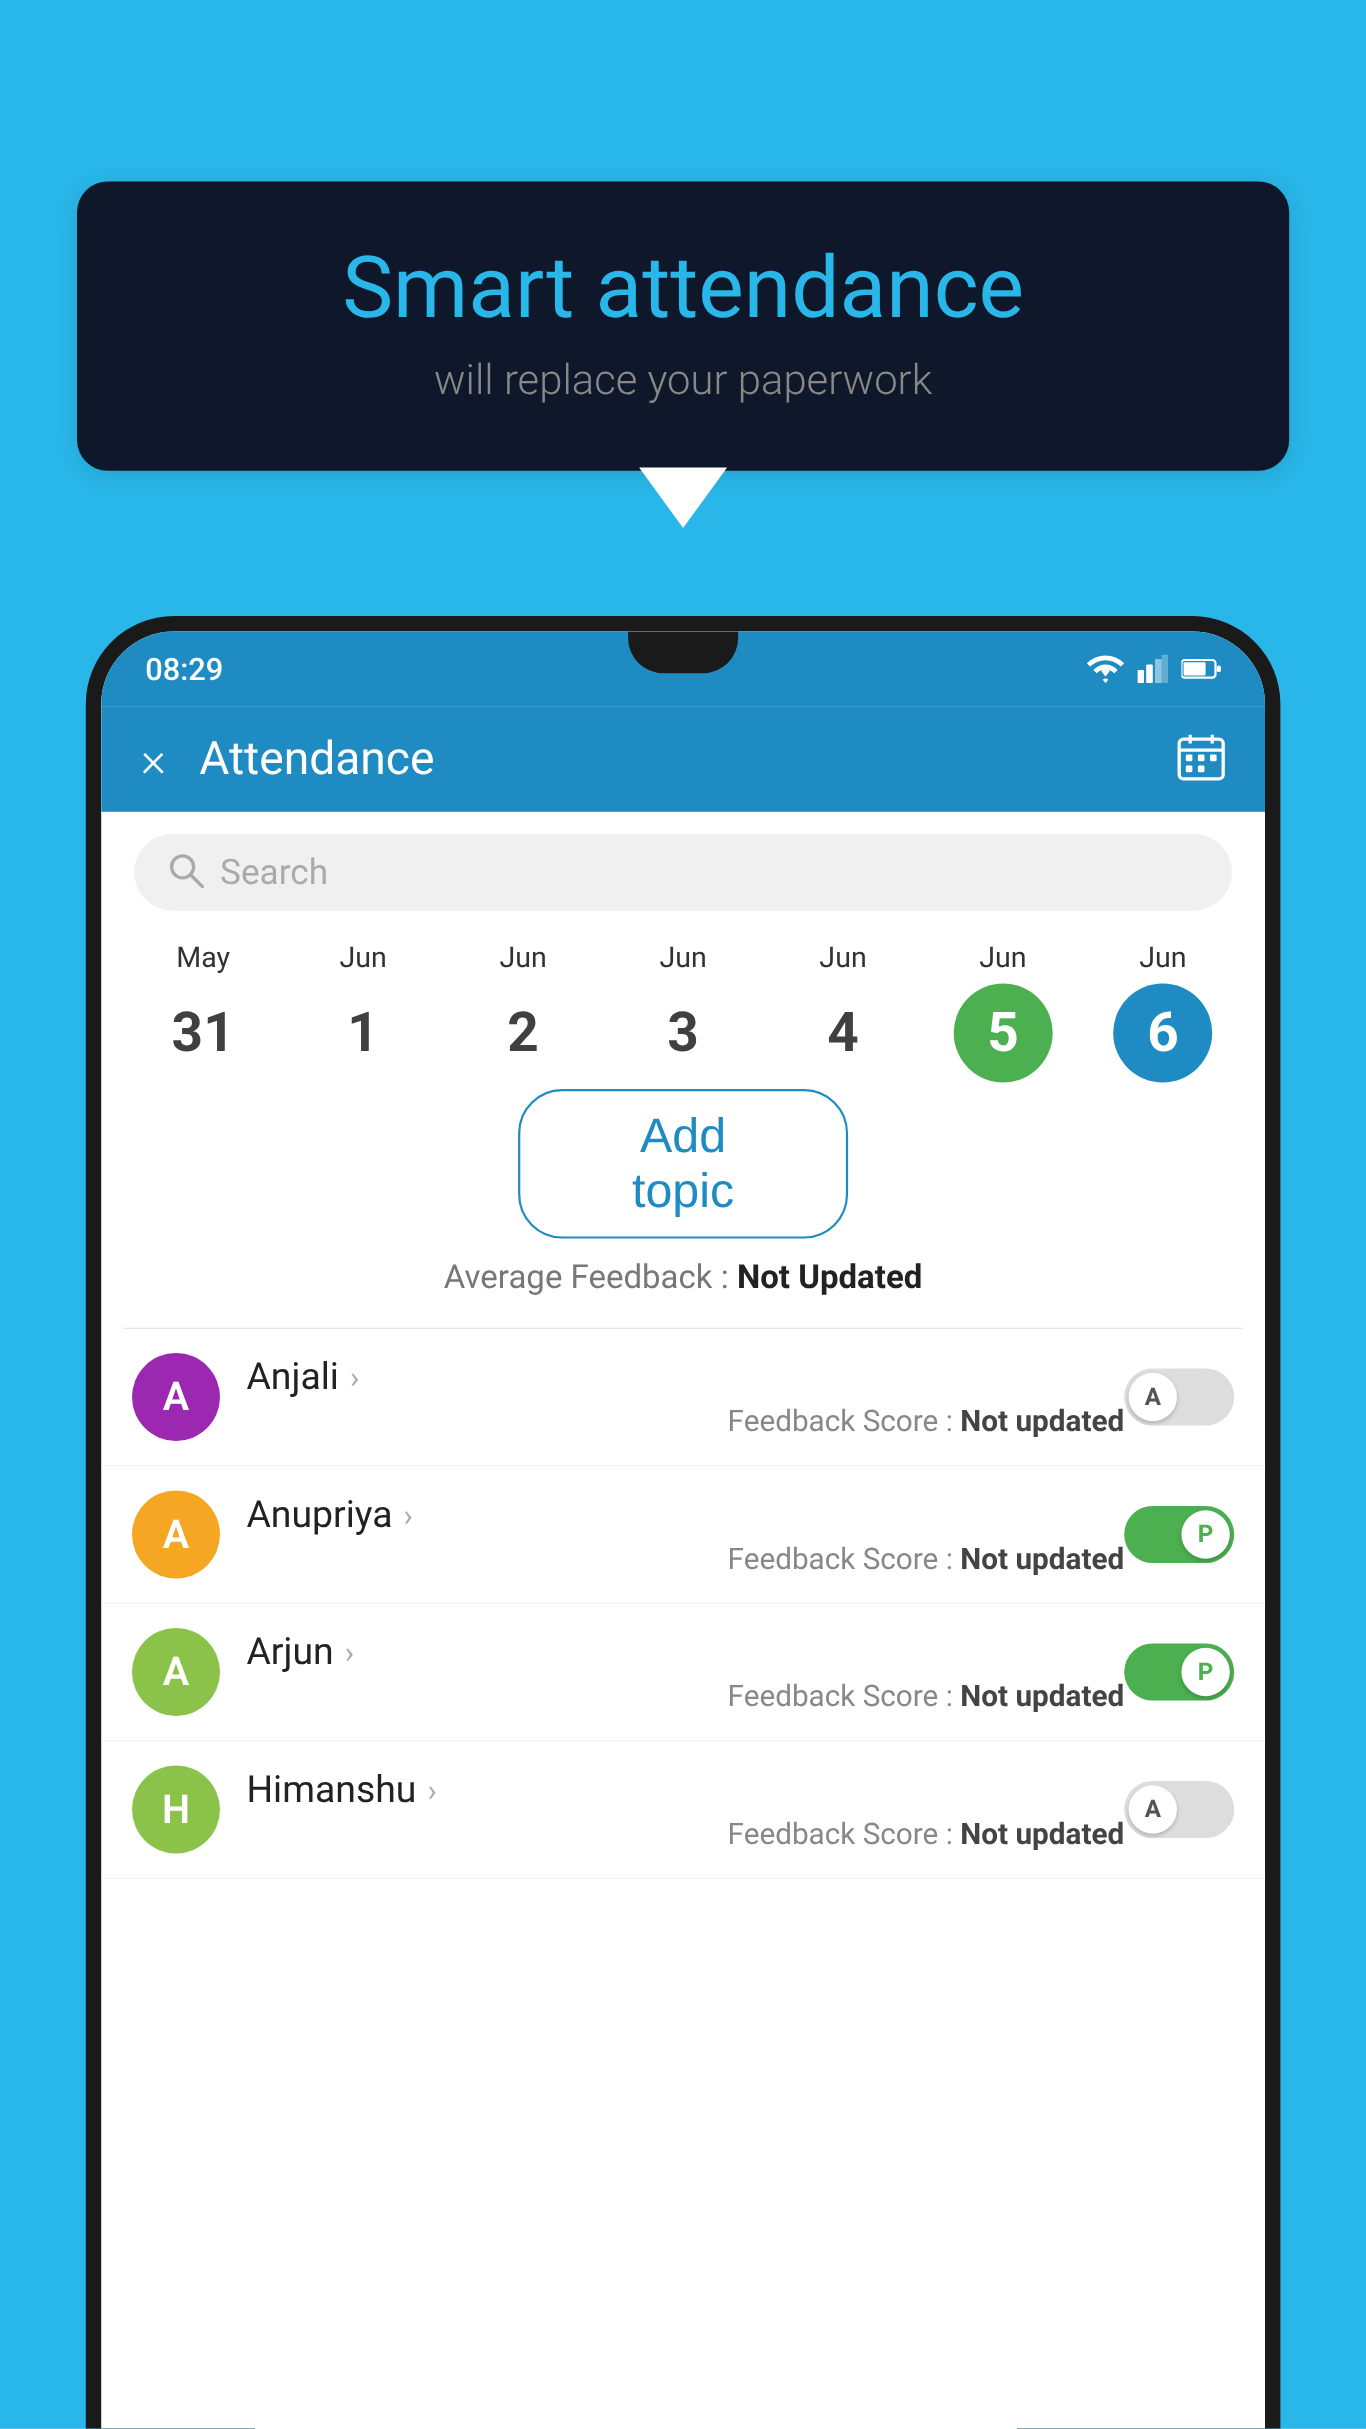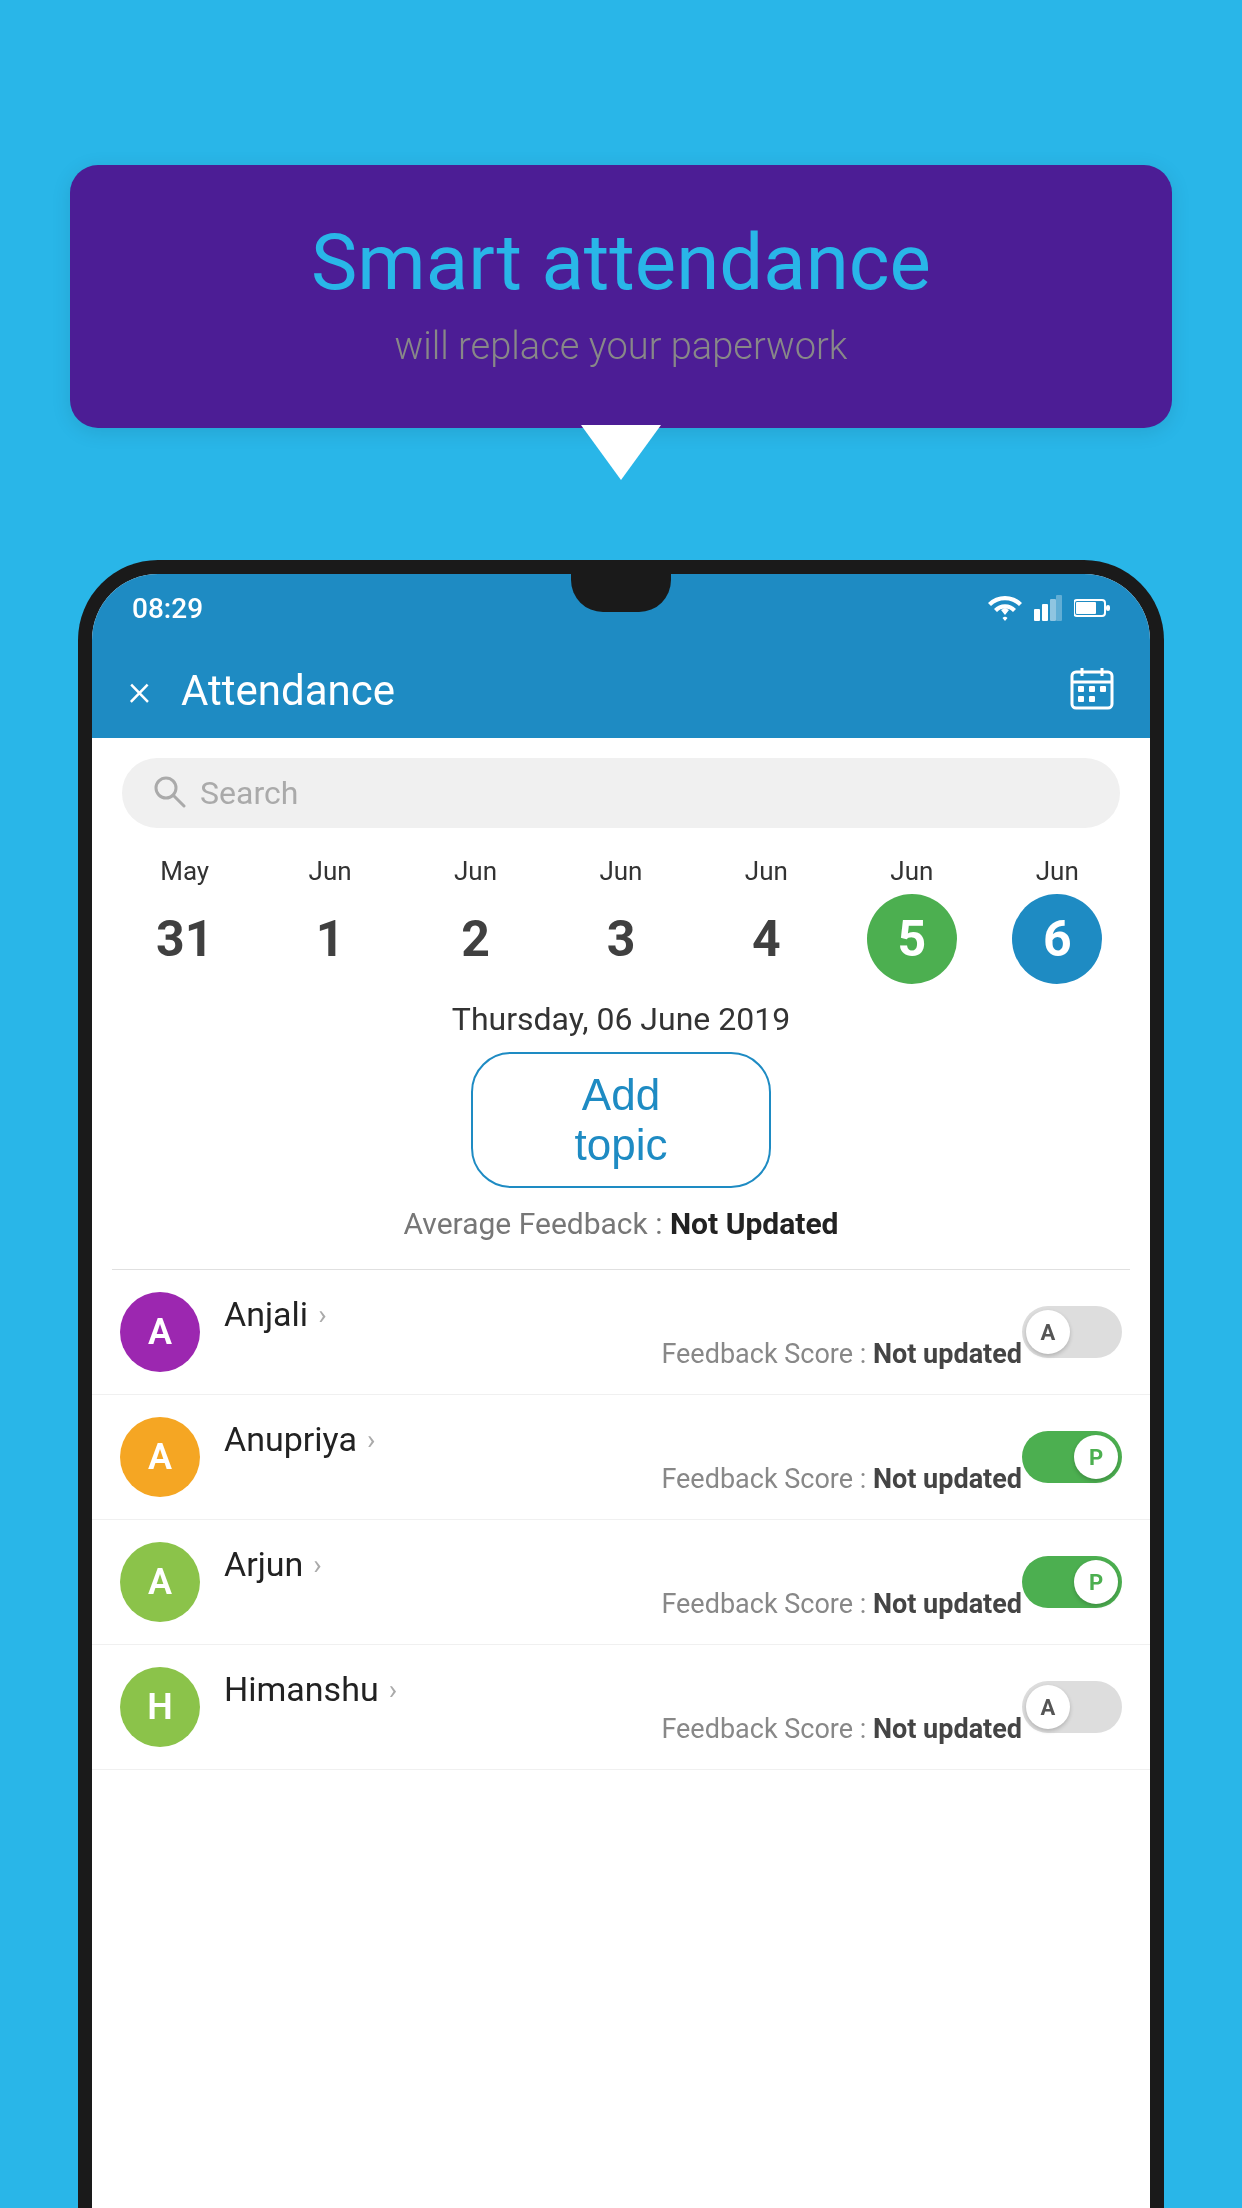--- a/index.html
+++ b/index.html
@@ -12,21 +12,21 @@
       overflow: hidden;
       position: relative;
     }
 
     
     .speech-bubble {
       position: absolute;
       top: 165px;
       left: 70px;
       right: 70px;
-      background: #4c1d95;
+      background: #0f172a;
       border-radius: 28px;
       padding: 55px 60px 60px;
       text-align: center;
       box-shadow: 0 4px 20px rgba(0,0,0,0.1);
     }
     .speech-bubble::after {
       content: '';
       position: absolute;
       bottom: -52px;
       left: 50%;
@@ -409,21 +409,20 @@
         <div class="cal-col">
           <div class="cal-month">Jun</div>
           <div class="cal-day today">5</div>
         </div>
         <div class="cal-col">
           <div class="cal-month">Jun</div>
           <div class="cal-day selected">6</div>
         </div>
       </div>
 
-    <div class="date-label">Thursday, 06 June 2019</div>
 
     <button class="add-topic-btn">Add topic</button>
 
     <div class="avg-feedback">
       <span>Average Feedback : </span><strong>Not Updated</strong>
     </div>
 
     <div class="divider"></div>
 
     <div id="student-list">

